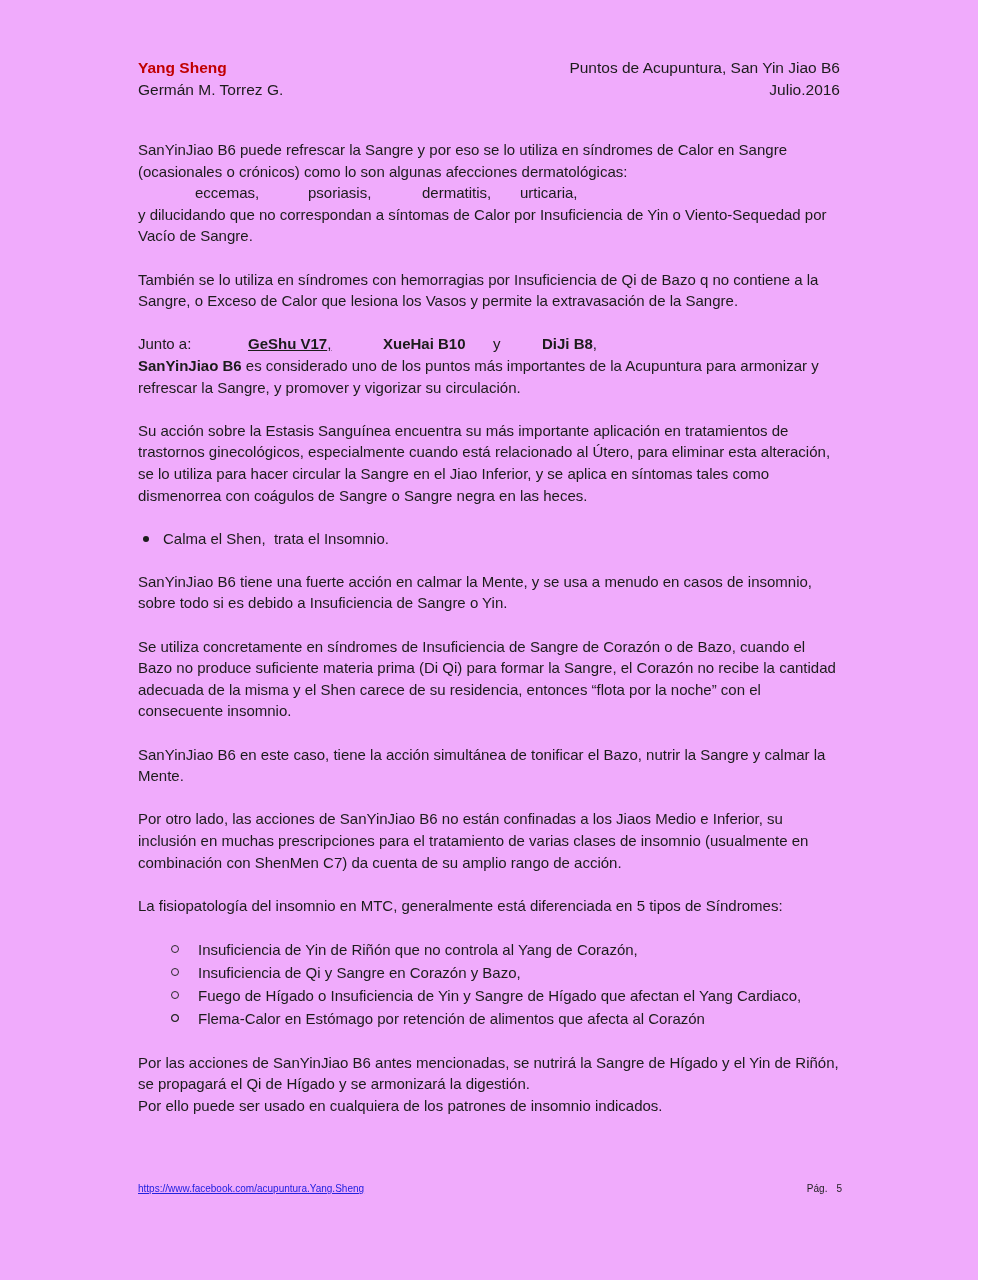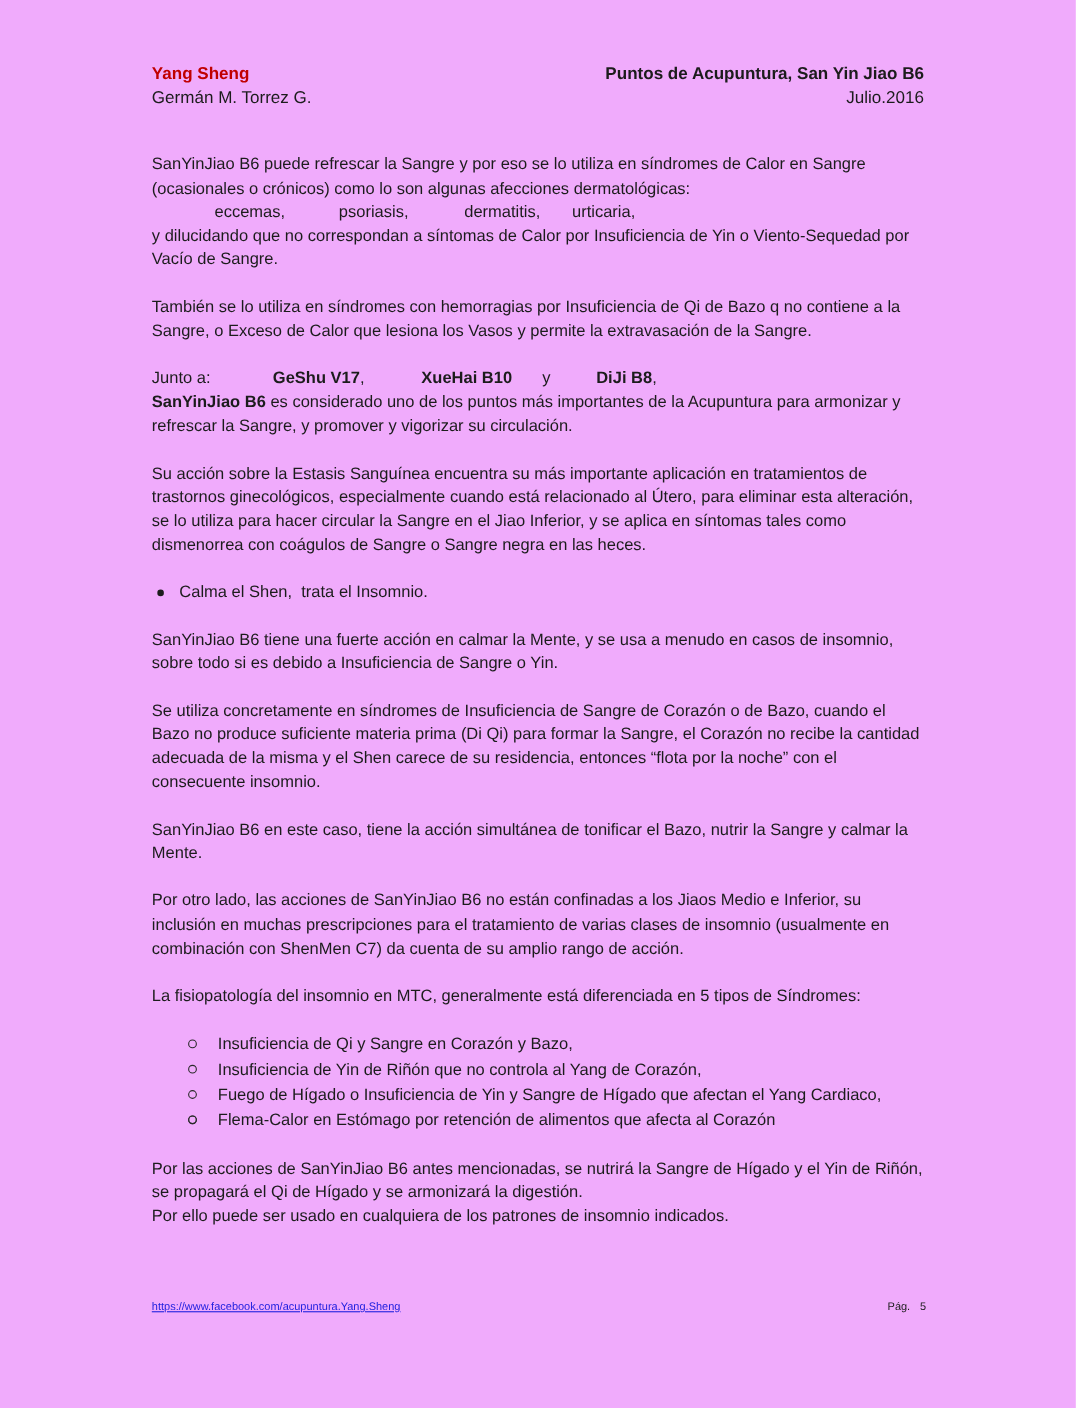--- a/index.html
+++ b/index.html
@@ -21,21 +21,21 @@
 
   
   .hdr-row {
     display: flex;
     justify-content: space-between;
     align-items: baseline;
     font-size: 15.5px;
     line-height: 22px;
   }
   .brand { color: #C00000; font-weight: 700; }
-  .doc-title { font-weight: 700; }
+  .doc-title { font-weight: 400; }
 
   
   .content {
     margin-top: 38px;
     font-size: 15px;
     line-height: 21.6px;
   }
   p.para { margin: 0 0 21.6px 0; }
   .blk { display: block; }
   b, .bold { font-weight: 700; }
@@ -43,21 +43,21 @@
   
   .terms { padding-left: 57px; }
   .term { display: inline-block; }
   .tw1 { width: 113px; }
   .tw2 { width: 114px; }
   .tw3 { width: 98px; }
 
   
   .jseg { display: inline-block; }
   .jw1 { width: 110px; }
-  .jw2 { width: 110px; }
+  .jw2 { width: 110px; text-decoration: underline; }
   .jw3 { width: 110px; margin-left: 25px; }
   .jw4 { width: 49px; }
 
   
   .bullet-line {
     position: relative;
     padding-left: 25px;
     margin: 0 0 21.6px 0;
   }
   .dot {
@@ -165,22 +165,22 @@
 
       <p class="para">
         <span>Por otro lado, las acciones de SanYinJiao B6 no están confinadas a los Jiaos Medio e Inferior, su inclusión en muchas prescripciones para el tratamiento de varias clases de insomnio (usualmente en combinación con ShenMen C7) da cuenta de su amplio rango de acción.</span>
       </p>
 
       <p class="para">
         <span>La fisiopatología del insomnio en MTC, generalmente está diferenciada en 5 tipos de Síndromes:</span>
       </p>
 
       <ul class="sub-list">
+        <li><span class="ring"></span><span>Insuficiencia de Yin de Riñón que no controla al Yang de Corazón,</span></li>
         <li><span class="ring"></span><span>Insuficiencia de Qi y Sangre en Corazón y Bazo,</span></li>
-        <li><span class="ring"></span><span>Insuficiencia de Yin de Riñón que no controla al Yang de Corazón,</span></li>
         <li><span class="ring"></span><span>Fuego de Hígado o Insuficiencia de Yin y Sangre de Hígado que afectan el Yang Cardiaco,</span></li>
         <li><span class="ring"></span></li>
         <li><span class="ring"></span><span>Flema-Calor en Estómago por retención de alimentos que afecta al Corazón</span></li>
       </ul>
 
       <p class="para">
         <span>Por las acciones de SanYinJiao B6 antes mencionadas, se nutrirá la Sangre de Hígado y el Yin de Riñón, se propagará el Qi de Hígado y se armonizará la digestión.</span>
         <span class="blk">Por ello puede ser usado en cualquiera de los patrones de insomnio indicados.</span>
       </p>
 

